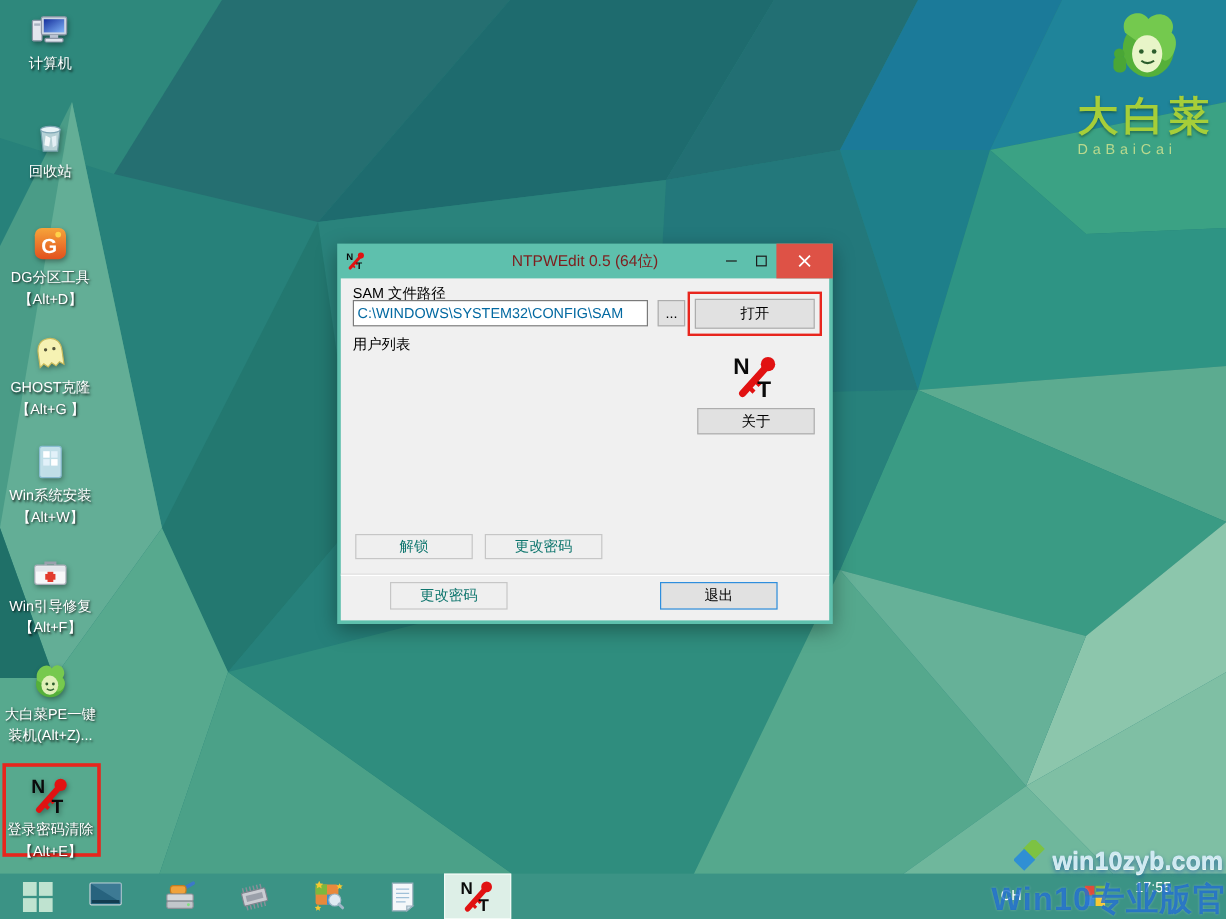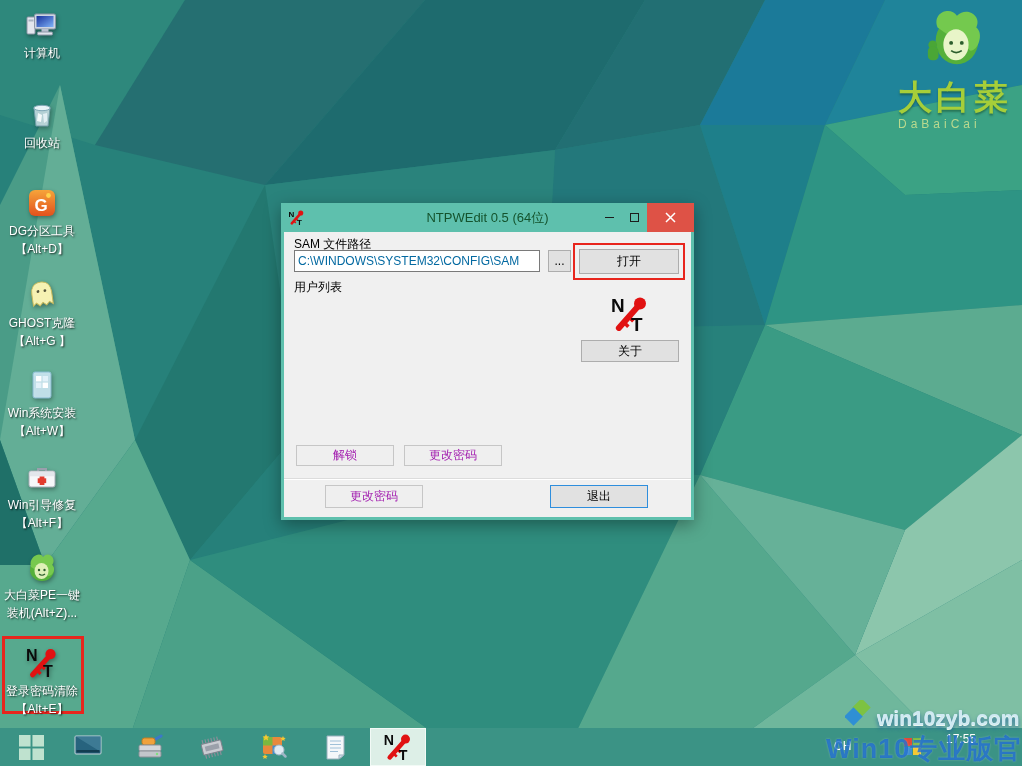--- a/index.html
+++ b/index.html
@@ -25,35 +25,35 @@
   .brand-text { display:flex; flex-direction:column; }
   .brand-title { font-size:34px; font-weight:bold; color:#a6ce39; letter-spacing:4px;
                  text-shadow:0 2px 2px rgba(20,70,40,.5); line-height:1; }
   .brand-sub { font-size:12px; color:#b9d98e; letter-spacing:4px; margin-top:3px; }
 
   
   .win { position:absolute; left:281px; top:203px; width:413px; height:317px;
          background:#5ec0ad; z-index:3; box-shadow:0 5px 16px rgba(0,0,0,.35); }
   .titlebar { height:29px; display:flex; align-items:center; position:relative; }
   .t-ic { margin-left:7px; width:17px; height:17px; z-index:1; }
-  .title { position:absolute; left:0; right:0; text-align:center; font-size:13px; color:#14532d; }
+  .title { position:absolute; left:0; right:0; text-align:center; font-size:13px; color:#7f1d1d; }
   .caps { margin-left:auto; display:flex; height:100%; z-index:1; }
   .cb { width:25px; height:100%; display:flex; align-items:center; justify-content:center; }
   .cb.close { width:47px; background:#de5246; }
   .glyph-min { width:9px; height:1px; background:#1c1c1c; }
   .glyph-max { width:9px; height:9px; border:1px solid #1c1c1c; }
   .client { position:absolute; left:3px; right:3px; top:29px; bottom:3px; background:#f0f0f0;
             font-size:12px; color:#000; }
   .flabel { position:absolute; }
   .path-input { position:absolute; left:10px; top:18px; width:246px; height:22px;
                 border:1px solid #7a7a7a; background:#fff; font-size:12px; padding:0 3px;
                 font-family:inherit; color:#0369a1; }
   .btn { position:absolute; background:#e1e1e1; border:1px solid #adadad; font-size:12px;
          display:flex; align-items:center; justify-content:center; font-family:inherit; color:#000; }
-  .btn.dis { color:#a21caf; background:#efefef; border-color:#c6c6c6; }
+  .btn.dis { color:#0f766e; background:#efefef; border-color:#c6c6c6; }
   .btn.def { border:1px solid #2e8edd; }
   .open-hl { position:absolute; left:289px; top:11px; width:112px; height:37px; border:2px solid #e8251d; }
   .listbox { position:absolute; left:10px; top:62px; width:269px; height:139px;
              background:#fff; border:1px solid #898989; }
   .list-header { height:19px; border-bottom:1px solid #ededed; display:flex; }
   .col-id { width:31px; padding:2px 0 0 7px; border-right:1px solid #e3e3e3; }
   .col-name { padding:2px 0 0 9px; }
   .nt-big { position:absolute; left:326px; top:62px; width:40px; height:40px; }
   .sep { position:absolute; left:0; top:246px; width:100%; height:2px;
          border-top:1px solid #dcdcdc; border-bottom:1px solid #fff; }

